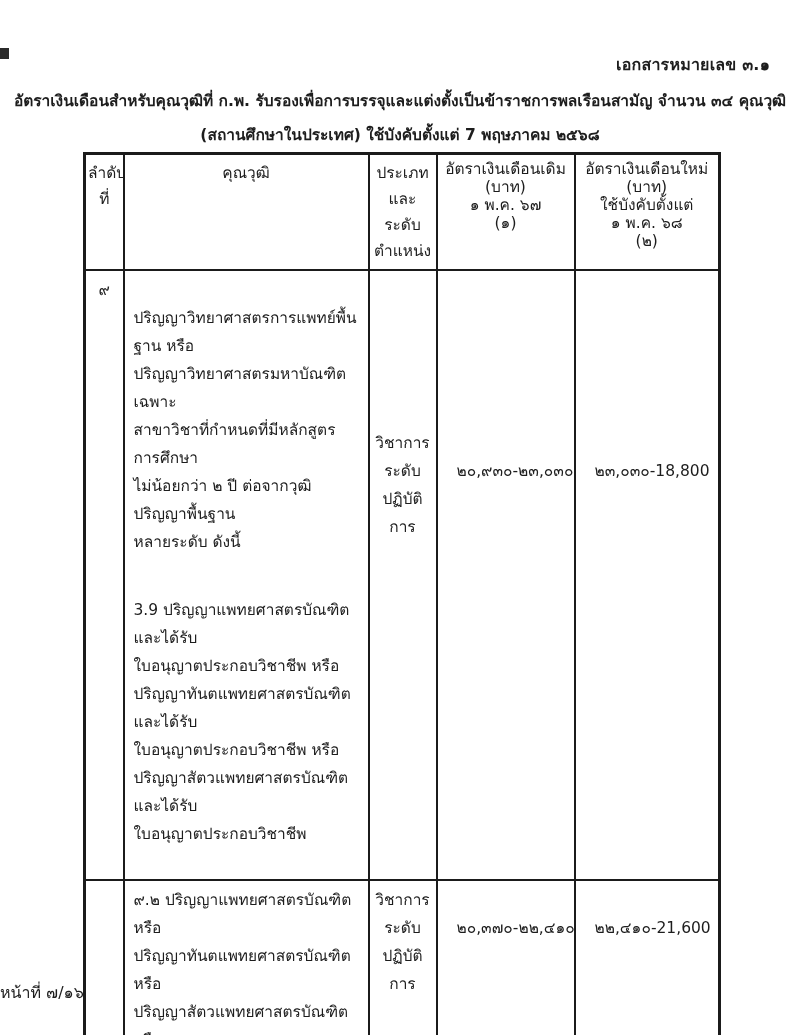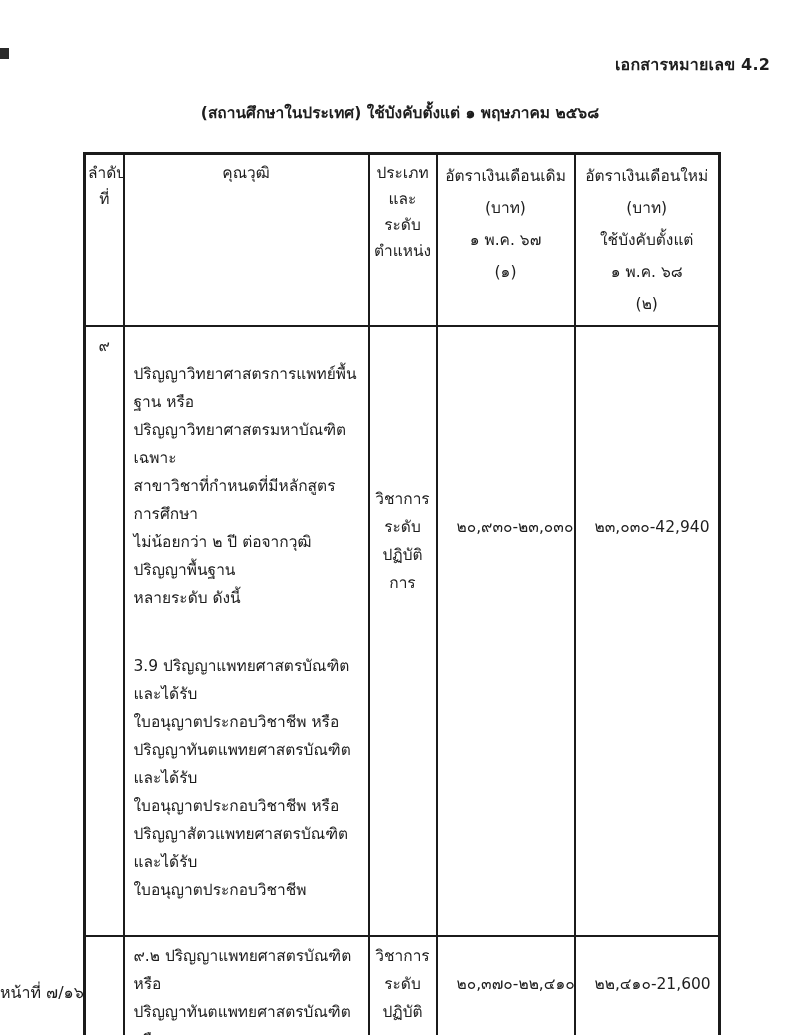--- a/index.html
+++ b/index.html
@@ -54,21 +54,21 @@
   table { border-width: 3px; }
   td, th {
     vertical-align: top;
     font-size: 15.5px;
     font-weight: normal;
     line-height: 28px;
     white-space: pre-line;
     overflow: hidden;
   }
   th { text-align: center; padding: 5px 2px; line-height: 26px; }
-  th.money-h { line-height: 32px; }
+  th.money-h { line-height: 18px; }
   tr.header-row { height: 106px; }
 
   td.no-cell   { text-align: center; padding-top: 5px; }
   td.qual-cell { text-align: left; padding: 5px 6px 3px 9px; }
   td.pos-cell  { text-align: center; padding-top: 5px; }
   td.money-cell { padding: 5px 0 0 4px; }
   .money-row {
     display: flex;
     justify-content: space-between;
     padding: 0 15px;
@@ -89,24 +89,25 @@
     width: 800px;
     text-align: left;
     font-size: 16px;
   }
 </style>
 </head>
 <body>
 
 <div class="scan-mark"></div>
 
-<div class="doc-ref">เอกสารหมายเลข 4.2</div>
+<div class="doc-ref">เอกสารหมายเลข ๓.๑</div>
 
 <div class="title-block">
-  <div class="title-line2">(สถานศึกษาในประเทศ) ใช้บังคับตั้งแต่ ๑ พฤษภาคม ๒๕๖๘</div>
+  <div class="title-line1">อัตราเงินเดือนสำหรับคุณวุฒิที่ ก.พ. รับรองเพื่อการบรรจุและแต่งตั้งเป็นข้าราชการพลเรือนสามัญ จำนวน  ๓๔ คุณวุฒิ</div>
+  <div class="title-line2">(สถานศึกษาในประเทศ) ใช้บังคับตั้งแต่ 7 พฤษภาคม ๒๕๖๘</div>
 </div>
 
 <div class="table-wrap">
   <table>
     <colgroup>
       <col style="width:39px">
       <col style="width:245px">
       <col style="width:68px">
       <col style="width:138px">
       <col style="width:145px">
@@ -150,21 +151,21 @@
           <div class="money-row">
             <span>๒๐,๙๓๐</span>
             <span>-</span>
             <span>๒๓,๐๓๐</span>
           </div>
         </td>
         <td class="money-cell pad-sub">
           <div class="money-row">
             <span>๒๓,๐๓๐</span>
             <span>-</span>
-            <span>42,940</span>
+            <span>18,800</span>
           </div>
         </td>
       </tr>
 
       <tr class="row-92">
         <td class="no-cell"></td>
         <td class="qual-cell">๙.๒ ปริญญาแพทยศาสตรบัณฑิต หรือ
 ปริญญาทันตแพทยศาสตรบัณฑิต หรือ
 ปริญญาสัตวแพทยศาสตรบัณฑิต หรือ
 ปริญญาเภสัชศาสตรบัณฑิต</td>

